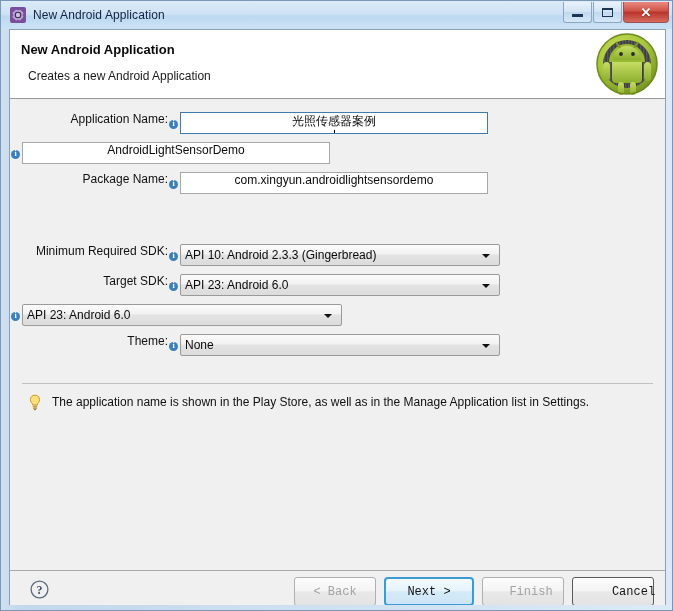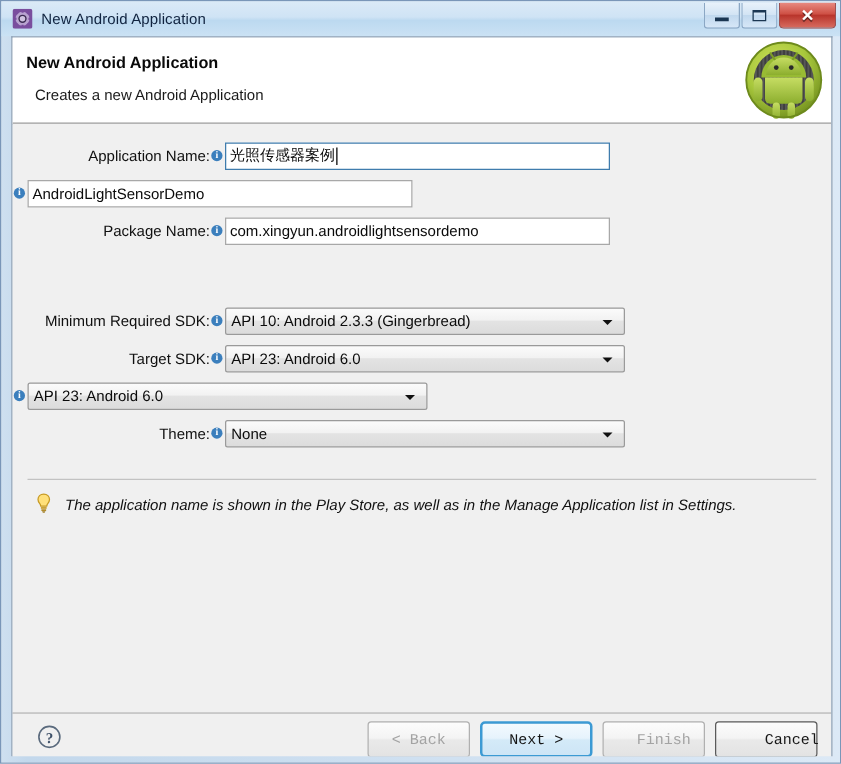--- a/index.html
+++ b/index.html
@@ -130,21 +130,20 @@
     left: 0; top: 70px;
     width: 655px; height: 470px;
     background: #f0f0f0;
   }
 
   .field-row {
     position: absolute;
     left: 0;
     height: 25px;
     display: flex;
-    align-items: center;
   }
   .field-label {
     width: 158px;
     text-align: right;
     font-size: 12px;
     color: #101010;
     white-space: nowrap;
     padding-right: 0;
   }
   .info-icon {
@@ -173,20 +172,21 @@
     width: 308px; height: 22px;
     background: #ffffff;
     border: 1px solid #a8a8a8;
     font-size: 12px;
     color: #0a0a0a;
     padding: 0 3px;
     display: flex;
     align-items: center;
     font-family: "Liberation Sans", sans-serif;
     position: relative;
+    flex-direction: column;
   }
   .text-input.focused {
     border: 1px solid #3f7cad;
     box-shadow: inset 0 0 0 1px #ffffff;
   }
   .caret {
     display: inline-block;
     width: 1px; height: 14px;
     background: #000;
     margin-left: 1px;
@@ -217,22 +217,21 @@
   #hint-sep {
     position: absolute;
     left: 12px; top: 283px;
     width: 631px; height: 1px;
     background: #c2c2c2;
   }
   #hint {
     position: absolute;
     left: 18px; top: 293px;
     display: flex;
-    align-items: flex-end;
-    font-style: italic;
+    align-items: center;
   }
   #bulb { width: 14px; height: 17px; flex: 0 0 auto; margin-top: 1px;}
   #hint-text {
     margin-left: 10px;
     font-size: 12px;
     color: #101010;
     white-space: nowrap;
   }
 
   

